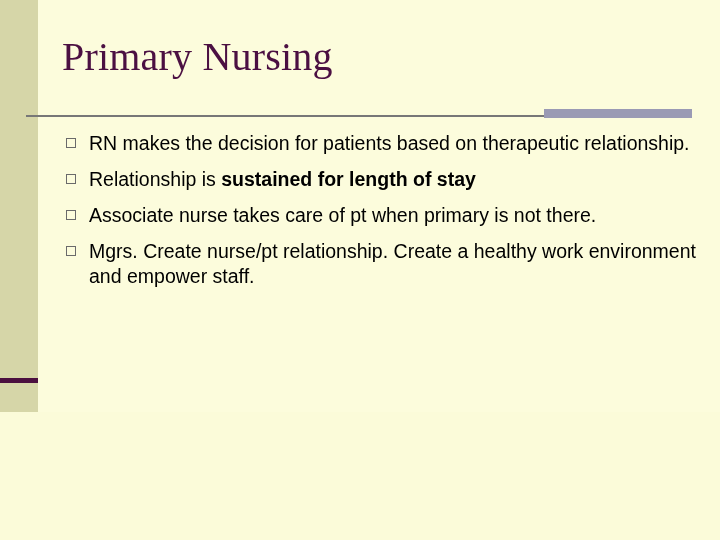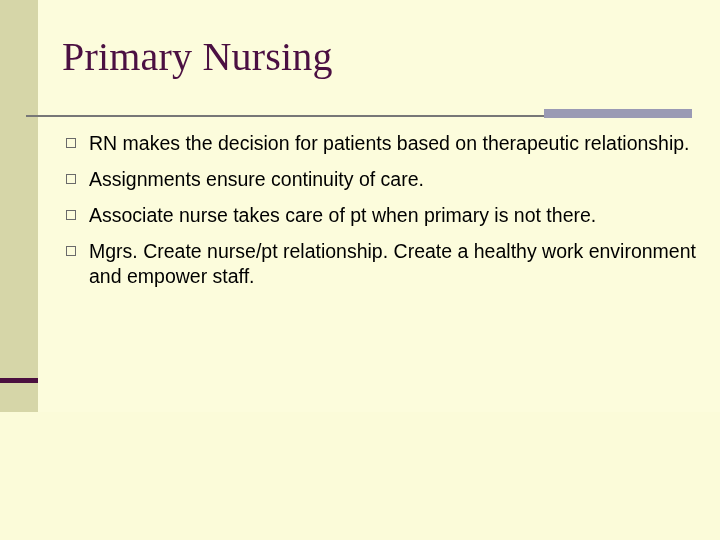--- a/index.html
+++ b/index.html
@@ -112,25 +112,25 @@
   <div class="title-rule"></div>
   <div class="title-rule-block"></div>
 
   <div class="body">
 
     <div class="bullet-row">
       <span class="bullet-marker"></span>
       <span class="bullet-text"><span>RN makes the decision for patients based on therapeutic relationship.</span><b></b><span></span></span>
     </div>
 
-
     <div class="bullet-row">
       <span class="bullet-marker"></span>
-      <span class="bullet-text"><span>Assignments ensure continuity of care.</span><b></b><span></span></span>
+      <span class="bullet-text"><span>Relationship is </span><b>sustained for length of stay</b><span></span></span>
     </div>
+
 
     <div class="bullet-row">
       <span class="bullet-marker"></span>
       <span class="bullet-text"><span>Associate nurse takes care of pt when primary is not there.</span><b></b><span></span></span>
     </div>
 
 
     <div class="bullet-row">
       <span class="bullet-marker"></span>
       <span class="bullet-text"><span>Mgrs. Create nurse/pt relationship. Create a healthy work environment and empower staff.</span><b></b><span></span></span>

